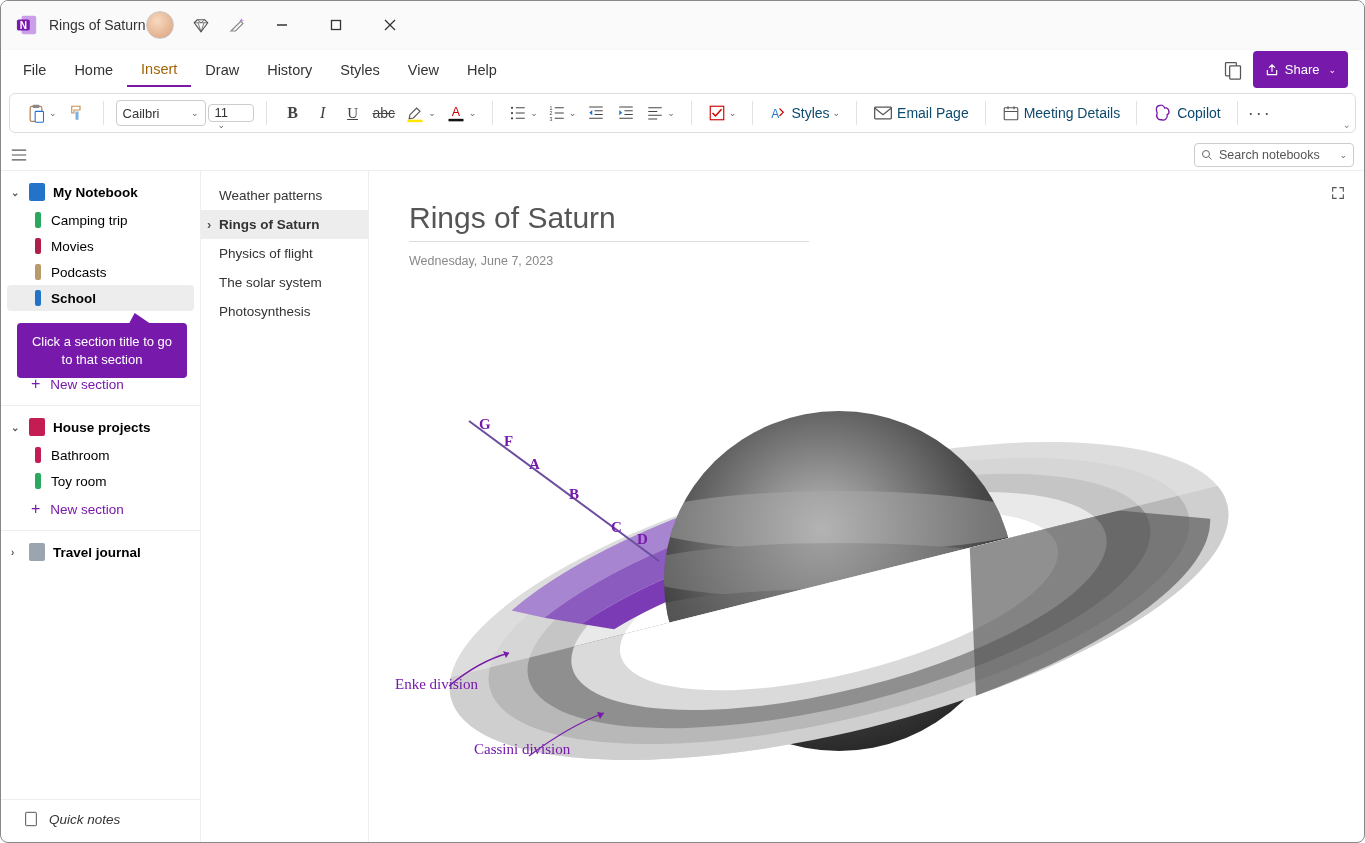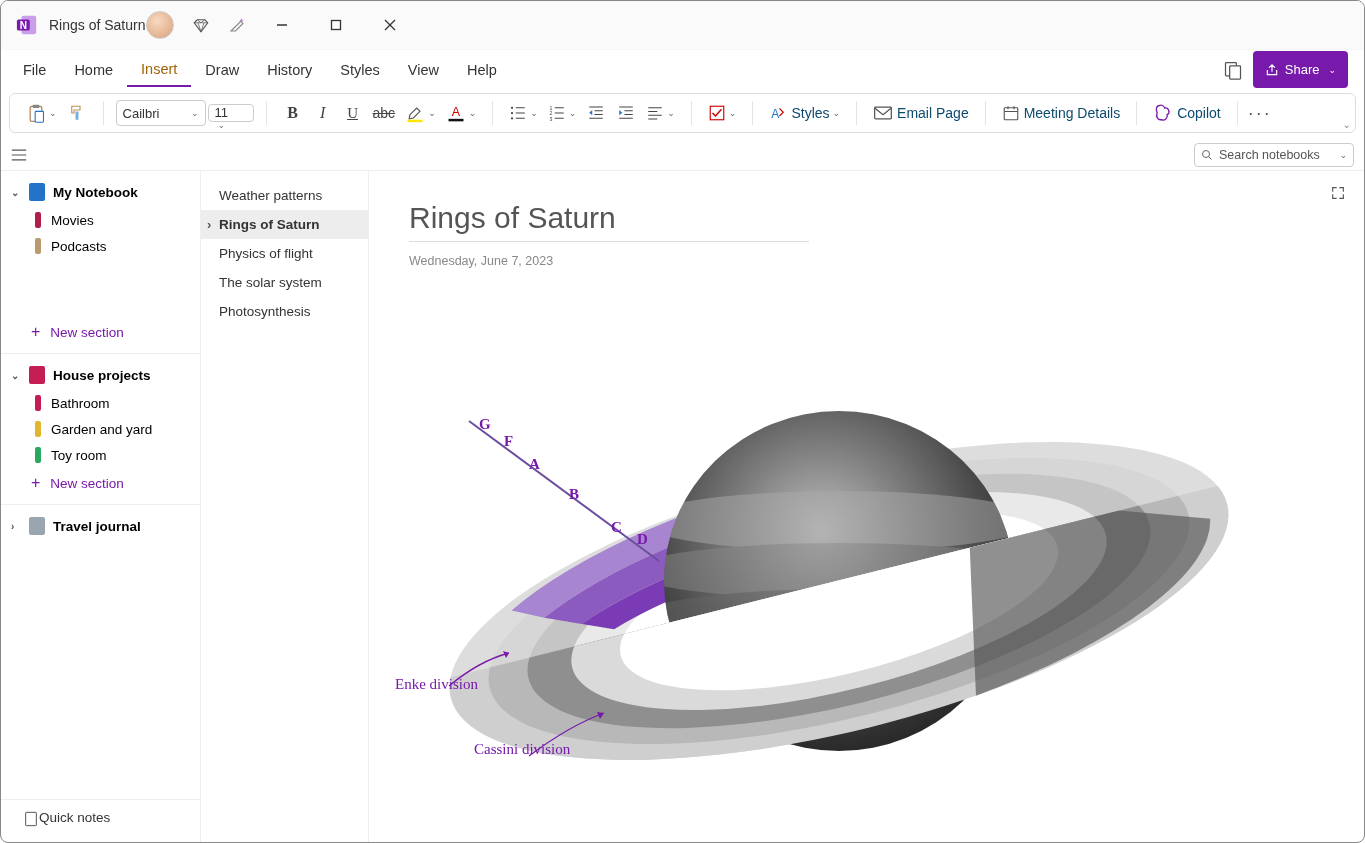--- a/index.html
+++ b/index.html
@@ -47,21 +47,21 @@
 .nav-spacer { flex:1; }
 .notebook-row { display: flex; align-items: center; padding: 6px 10px; font-size: 13.5px; cursor: pointer; gap: 8px; }
 .notebook-row.bold { font-weight: 600; }
 .nb-icon { width: 16px; height: 18px; border-radius: 2px; }
 .nb-chev { font-size: 10px; color: #555; width:10px; }
 .section-row { display: flex; align-items: center; padding: 5px 10px 5px 28px; font-size: 13.5px; cursor: pointer; gap: 10px; border-radius:4px; margin: 0 6px; }
 .section-row.selected { background: #ededed; font-weight:600; }
 .section-chip { width: 6px; height: 16px; border-radius: 2px; }
 .new-section { display:flex; align-items:center; gap:10px; padding: 6px 10px 6px 30px; font-size:13.5px; color:#7719aa; cursor:pointer; }
 .nav-divider { height:1px; background:#eee; margin: 6px 0; }
-.quick-notes { display:flex; align-items:flex-start; padding:10px 10px 10px 22px; font-size:13.5px; color:#333; border-top:1px solid #eee; cursor:pointer; }
+.quick-notes { display:flex; align-items:center; gap:10px; padding:10px 10px 10px 22px; font-size:13.5px; color:#333; border-top:1px solid #eee; cursor:pointer;font-style:italic; }
 
 .tooltip { position:absolute; top:152px; left:16px; width:170px; background:#7719aa; color:#fff; font-size:13px; padding:10px 12px; border-radius:4px; text-align:center; line-height:1.35; z-index:10; }
 .tooltip::before { content:''; position:absolute; top:-10px; right:40px; border:10px solid transparent; border-bottom-color:#7719aa; border-top:none; transform:skewX(25deg); }
 
 .pages { width: 168px; border-right: 1px solid #eee; padding: 10px 0; }
 .pages-header { display:flex; align-items:center; justify-content:space-between; padding: 0 10px 8px 10px; }
 .add-page { border: 1px solid #ccc; border-radius: 4px; padding: 4px 10px; font-size: 13px; color: #7719aa; display:flex; align-items:center; gap:6px; cursor:pointer; }
 .sort-btn { color:#555; cursor:pointer; }
 .page-row { padding: 7px 12px 7px 18px; font-size: 13.5px; color: #333; cursor:pointer; white-space:nowrap; overflow:hidden; text-overflow:ellipsis; position:relative; }
 .page-row.selected { background:#ededed; font-weight:600; }
@@ -337,48 +337,53 @@
 
 <div class="main">
 
   <div class="nav">
     <div class="notebook-row bold">
       <span class="nb-chev">⌄</span>
       <span class="nb-icon" style="background:#2373c9"></span>
       <span>My Notebook</span>
     </div>
     <div class="section-row">
+        <span class="section-chip" style="background:#2aa85f"></span>
+        <span>Camping trip</span>
+      </div>
+    <div class="section-row">
         <span class="section-chip" style="background:#b01f4a"></span>
         <span>Movies</span>
       </div>
     <div class="section-row">
         <span class="section-chip" style="background:#b89a6d"></span>
         <span>Podcasts</span>
       </div>
-
+    <div class="section-row selected">
+        <span class="section-chip" style="background:#2373c9"></span>
+        <span>School</span>
+      </div>
+
+    <div class="tooltip">Click a section title to go to that section</div>
 
     <div style="height:58px"></div>
     <div class="new-section">
         <span style="font-size:16px">+</span>
         <span>New section</span>
       </div>
     <div class="nav-divider"></div>
 
     <div class="notebook-row bold">
       <span class="nb-chev">⌄</span>
       <span class="nb-icon" style="background:#c31d54"></span>
       <span>House projects</span>
     </div>
     <div class="section-row">
         <span class="section-chip" style="background:#c31d54"></span>
         <span>Bathroom</span>
-      </div>
-    <div class="section-row">
-        <span class="section-chip" style="background:#e0b52f"></span>
-        <span>Garden and yard</span>
       </div>
     <div class="section-row">
         <span class="section-chip" style="background:#2aa85f"></span>
         <span>Toy room</span>
       </div>
     <div class="new-section">
         <span style="font-size:16px">+</span>
         <span>New section</span>
       </div>
     <div class="nav-divider"></div>

